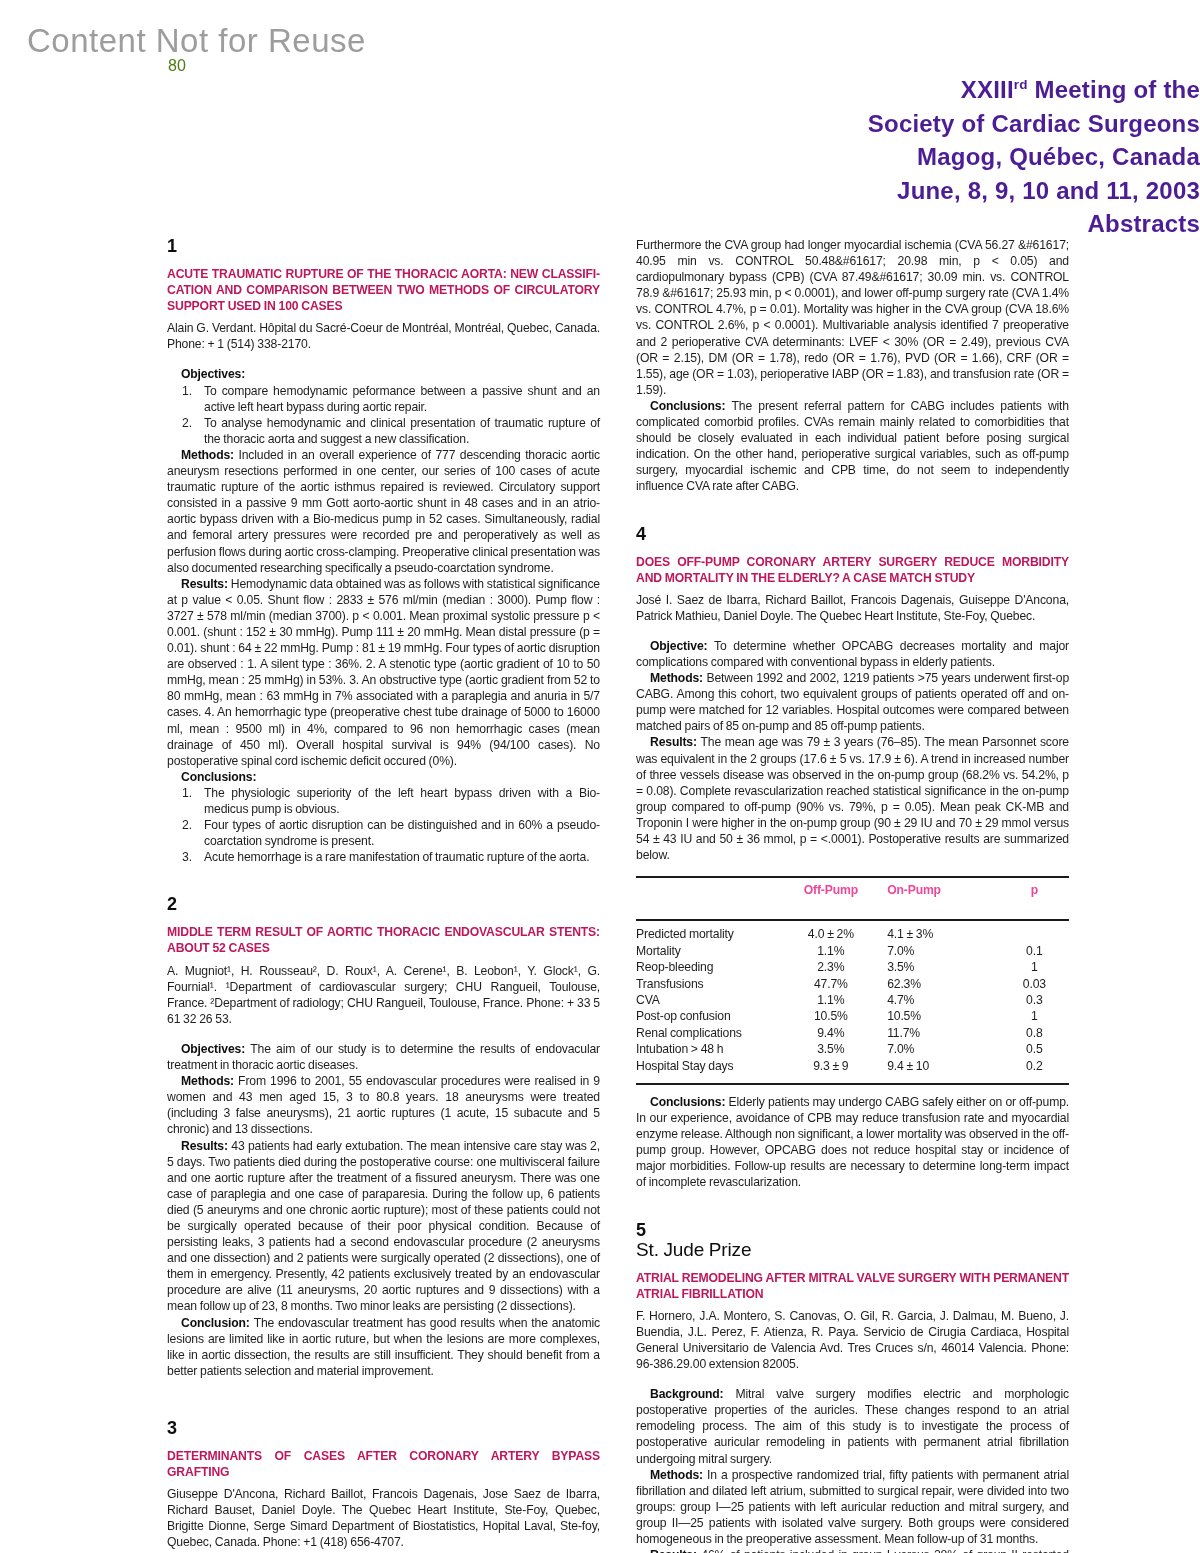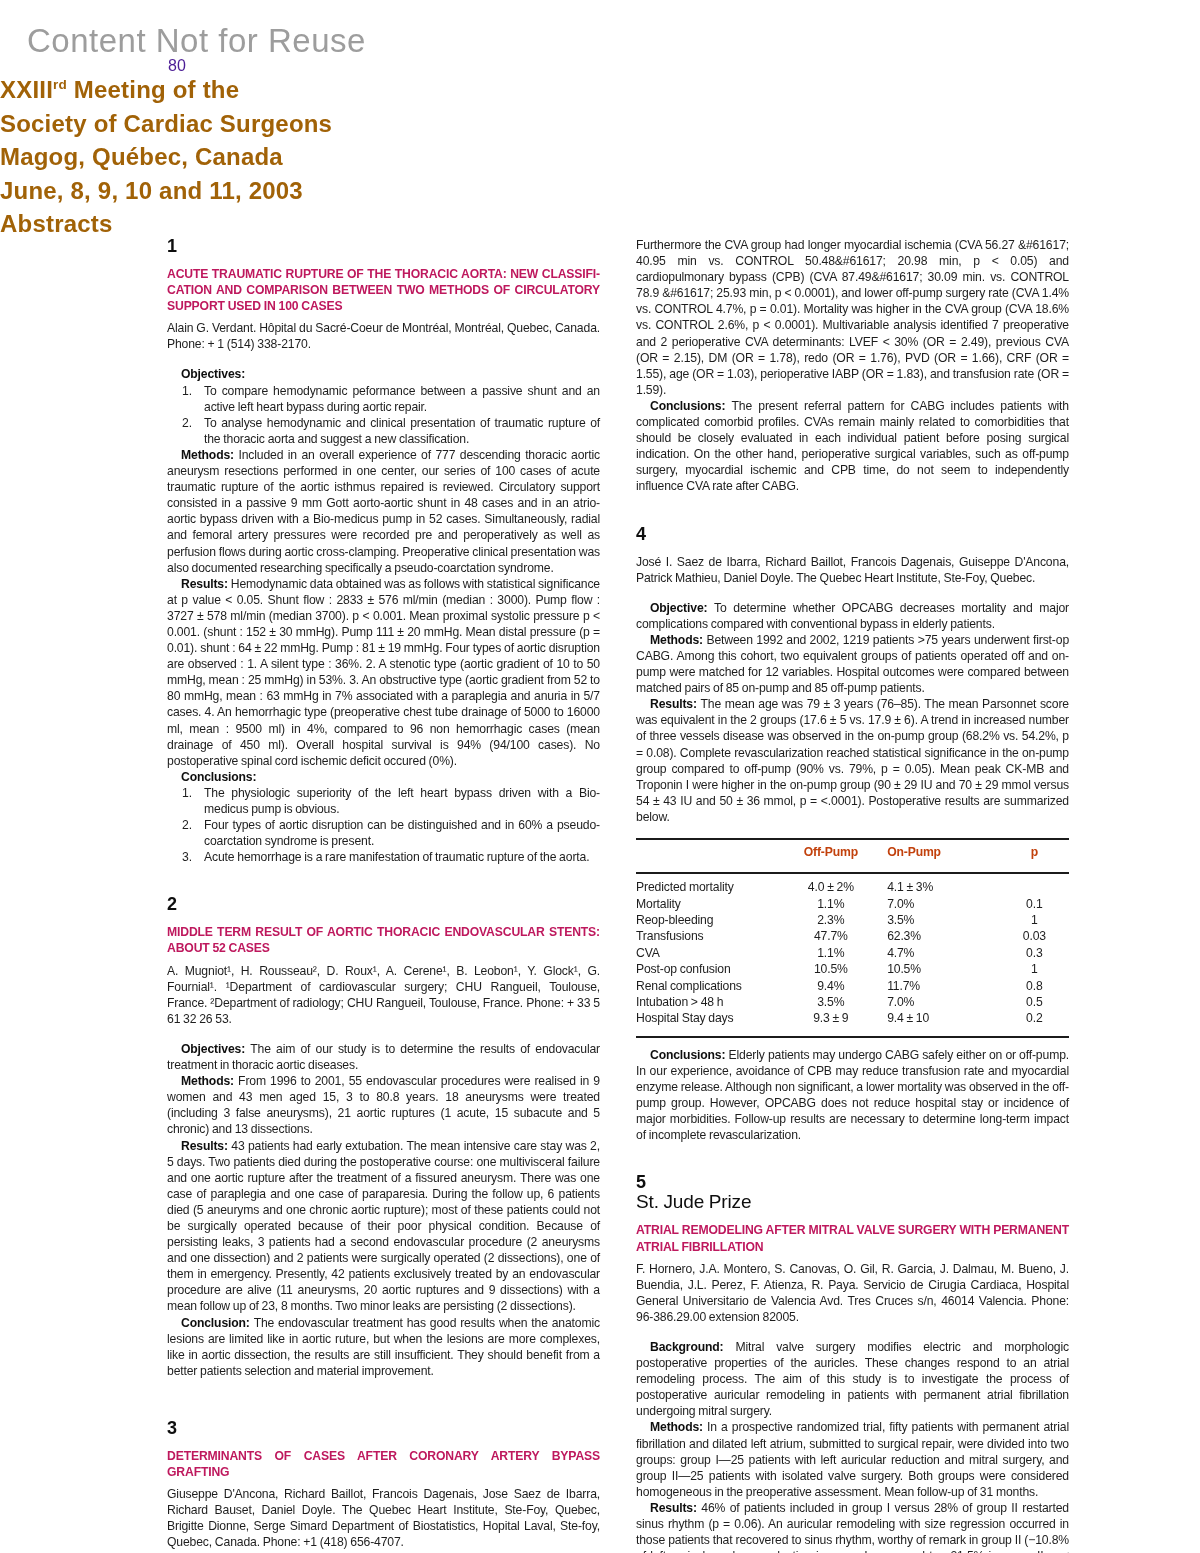--- a/index.html
+++ b/index.html
@@ -8,26 +8,26 @@
     position:relative; width:1200px; height:1553px; background:#ffffff;
     font-family:"Liberation Sans","DejaVu Sans",sans-serif; color:#1e1e1e;
     overflow:hidden;
   }
   .watermark {
     position:absolute; left:27px; top:22px;
     font-size:33px; color:#9d9d9d; letter-spacing:0.5px;
   }
   .page-number {
     position:absolute; left:168px; top:57px;
-    font-size:16px; color:#4c1d95;
+    font-size:16px; color:#4d7c0f;
   }
   .doc-header {
     position:absolute; left:0; top:73px; width:1200px;
-    text-align:left; font-weight:700; font-size:24px; line-height:33.5px;
-    color:#a16207; letter-spacing:0.2px;
+    text-align:right; font-weight:700; font-size:24px; line-height:33.5px;
+    color:#4c1d95; letter-spacing:0.2px;
   }
   .doc-header .hdr-sup { font-size:13.5px; vertical-align:super; line-height:0; }
   .col {
     position:absolute; top:237px; width:433px;
     font-size:12.2px; line-height:16.1px; letter-spacing:-0.15px; word-spacing:-0.4px;
     text-align:justify; color:#1e1e1e;
   }
   .col-left  { left:167px; }
   .col-right { left:636px; }
   .abstract { margin-bottom:30px; }
@@ -41,21 +41,21 @@
   .para .lead { font-weight:700; color:#0e0e0e; }
   .cont     { text-indent:0; }
   .list-item{ position:relative; padding-left:37px; }
   .list-item .num { position:absolute; left:15px; }
   table.outcomes {
     width:100%; border-collapse:collapse; table-layout:fixed;
     margin:13px 0 9px;
     border-top:2.5px solid #1b1b1b; border-bottom:2.5px solid #1b1b1b;
     font-size:12.2px; letter-spacing:-0.15px;
   }
-  table.outcomes th { font-weight:700; padding:4px 0 12px; border-bottom:2.5px solid #1b1b1b; color:#c2410c; }
+  table.outcomes th { font-weight:700; padding:4px 0 21px; border-bottom:2.5px solid #1b1b1b; color:#ec4899; }
   table.outcomes td { padding:0; line-height:16.4px; vertical-align:top; }
   table.outcomes tbody tr:first-child td { padding-top:5px; }
   table.outcomes tbody tr:last-child td  { padding-bottom:9px; }
   .c0 { width:32%; text-align:left;margin-left:32px; }
   .c1 { width:26%; text-align:center; }
   .c2 { width:26%; }
   .c3 { width:16%; text-align:center; }
 </style>
 </head>
 <body>
@@ -140,20 +140,21 @@
 
     <article class="abstract">
       <p class="cont">Furthermore the CVA group had longer myocardial ischemia (CVA 56.27 &amp;#61617; 40.95 min vs. CONTROL 50.48&amp;#61617; 20.98 min, p &lt; 0.05) and cardiopulmonary bypass (CPB) (CVA 87.49&amp;#61617; 30.09 min. vs. CONTROL 78.9 &amp;#61617; 25.93 min, p &lt; 0.0001), and lower off-pump surgery rate (CVA 1.4% vs. CONTROL 4.7%, p = 0.01). Mortality was higher in the CVA group (CVA 18.6% vs. CONTROL 2.6%, p &lt; 0.0001). Multivariable analysis identified 7 preoperative and 2 perioperative CVA determinants: LVEF &lt; 30% (OR = 2.49), previous CVA (OR = 2.15), DM (OR = 1.78), redo (OR = 1.76), PVD (OR = 1.66), CRF (OR = 1.55), age (OR = 1.03), perioperative IABP (OR = 1.83), and transfusion rate (OR = 1.59).</p>
       <p class="para">
         <b class="lead">Conclusions: </b><span>The present referral pattern for CABG includes patients with complicated comorbid profiles. CVAs remain mainly related to comorbidities that should be closely evaluated in each individual patient before posing surgical indication. On the other hand, perioperative surgical variables, such as off-pump surgery, myocardial ischemic and CPB time, do not seem to independently influence CVA rate after CABG.</span>
       </p>
     </article>
 
     <article class="abstract">
       <div class="abs-num">4</div>
+      <h2 class="abs-title">DOES OFF-PUMP CORONARY ARTERY SURGERY REDUCE MORBIDITY AND MORTALITY IN THE ELDERLY? A CASE MATCH STUDY</h2>
       <p class="authors">José I. Saez de Ibarra, Richard Baillot, Francois Dagenais, Guiseppe D'Ancona, Patrick Mathieu, Daniel Doyle.  The Quebec Heart Institute, Ste-Foy, Quebec.</p>
       <p class="para">
         <b class="lead">Objective: </b><span>To determine whether OPCABG decreases mortality and major complications compared with conventional bypass in elderly patients.</span>
       </p>
       <p class="para">
         <b class="lead">Methods: </b><span>Between 1992 and 2002, 1219 patients &gt;75 years underwent first-op CABG. Among this cohort, two equivalent groups of patients operated off and on-pump were matched for 12 variables. Hospital outcomes were compared between matched pairs of 85 on-pump and 85 off-pump patients.</span>
       </p>
       <p class="para">
         <b class="lead">Results: </b><span>The mean age was 79 ± 3 years (76–85). The mean Parsonnet score was equivalent in the 2 groups (17.6 ± 5 vs. 17.9 ± 6). A trend in increased number of three vessels disease was observed in the on-pump group (68.2% vs. 54.2%, p = 0.08). Complete revascularization reached statistical significance in the on-pump group compared to off-pump (90% vs. 79%, p = 0.05). Mean peak CK-MB and Troponin I were higher in the on-pump group (90 ± 29 IU and 70 ± 29 mmol versus 54 ± 43 IU and 50 ± 36 mmol, p = &lt;.0001). Postoperative results are summarized below.</span>
       </p>

